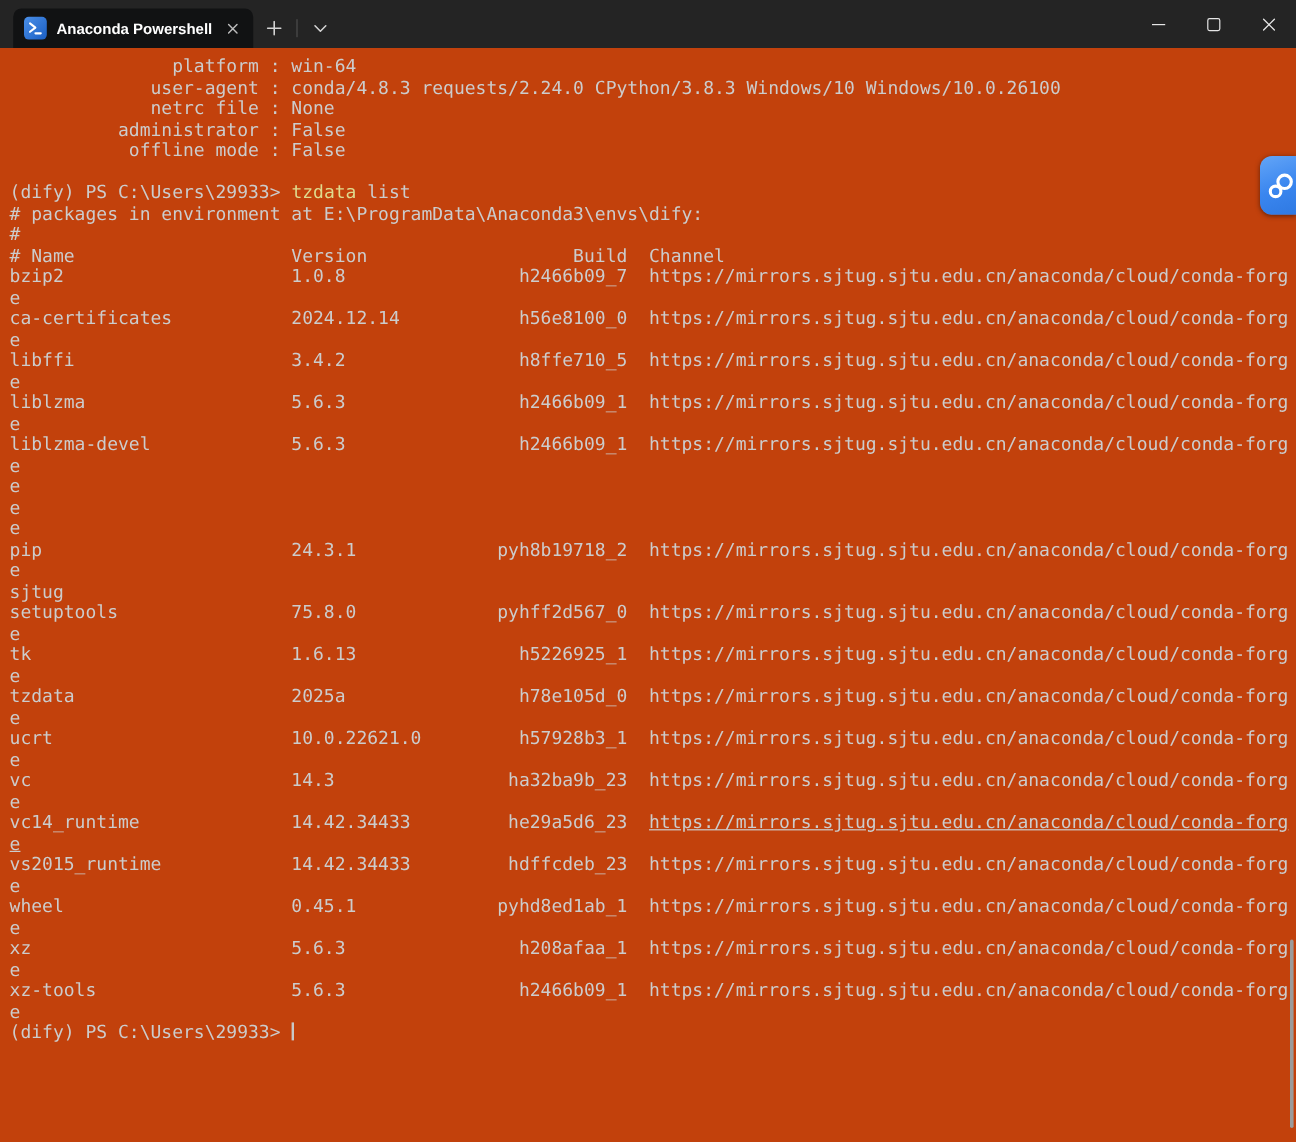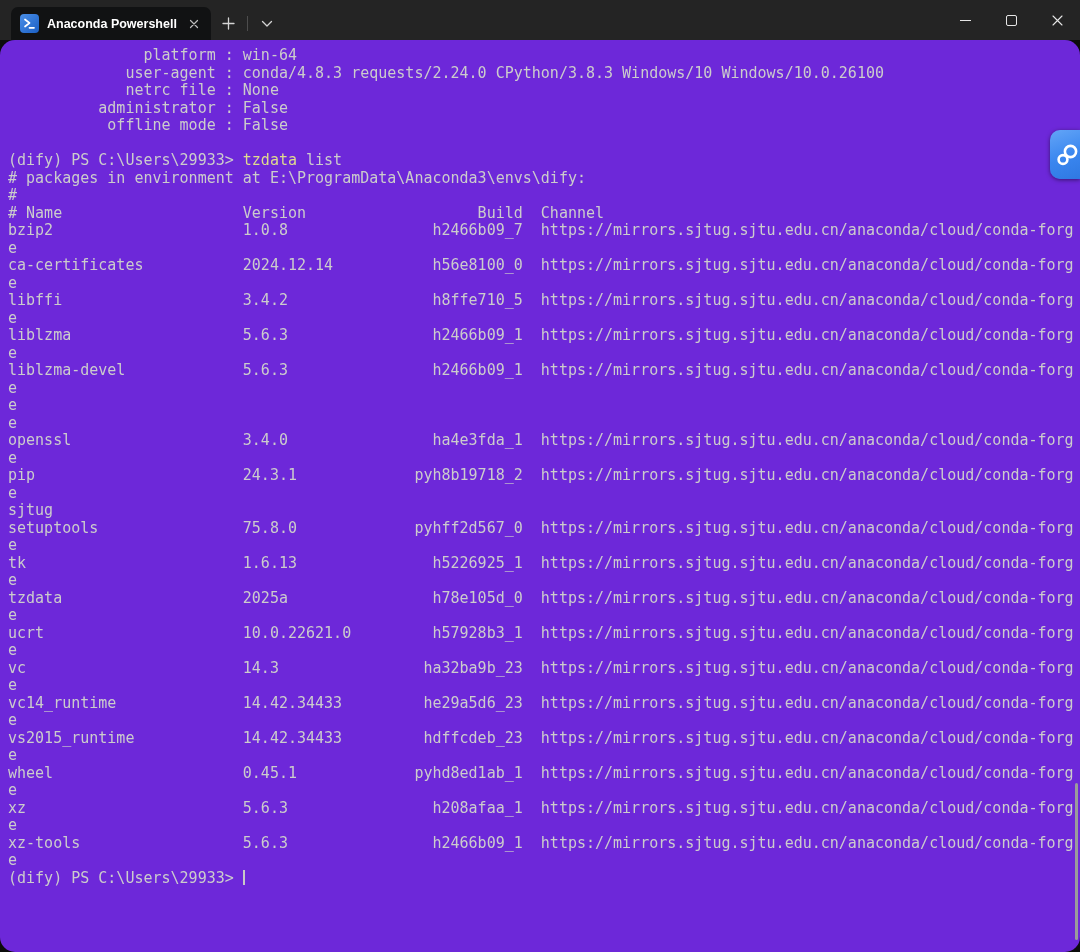--- a/index.html
+++ b/index.html
@@ -22,25 +22,25 @@
   .tb-btn{display:flex;align-items:center;justify-content:center;
           width:34px;height:33px;margin-top:7px;cursor:pointer;}
   .tb-sep{width:1px;height:15px;background:#4d4d4d;margin:16px 2px 0 2px;}
   .drag-region{flex:1;}
   .winctl{display:flex;align-items:stretch;height:40px;}
   .winbtn{width:46px;display:flex;align-items:center;justify-content:center;cursor:pointer;}
   .ic-min{width:11px;height:1px;background:#e6e6e6;}
   .ic-max{width:9px;height:9px;border:1px solid #e6e6e6;border-radius:2px;}
 
   
-  .term{position:absolute;left:0;top:40px;right:0;bottom:0;background:#6d28d9;
-        padding:7px 0 0 8px;cursor:text;overflow:hidden;border-radius:15px;}
+  .term{position:absolute;left:0;top:40px;right:0;bottom:0;background:#c2410c;
+        padding:7px 0 0 8px;cursor:text;overflow:hidden;}
   .ln{white-space:pre;font-size:15px;line-height:17.5px;height:17.5px;color:#cccccc;}
   .cmd{color:#dfdb8e;}
-  .link{cursor:pointer;}
+  .link{text-decoration:underline;cursor:pointer;}
   .cursor{display:inline-block;width:2px;height:15px;background:#c8c8c8;
           vertical-align:-2px;}
 
   
   .scroll-thumb{position:absolute;right:2px;top:783px;width:3px;height:157px;
                 background:#9b9b9b;border-radius:2px;cursor:pointer;}
 
   
   .assistant{position:absolute;right:0;top:130px;width:30px;height:49px;
              border-radius:10px 0 0 10px;cursor:pointer;
@@ -109,21 +109,20 @@
     <div class="ln"><span>ca-certificates           2024.12.14           h56e8100_0  https://mirrors.sjtug.sjtu.edu.cn/anaconda/cloud/conda-forg</span></div>
     <div class="ln"><span>e</span></div>
     <div class="ln"><span>libffi                    3.4.2                h8ffe710_5  https://mirrors.sjtug.sjtu.edu.cn/anaconda/cloud/conda-forg</span></div>
     <div class="ln"><span>e</span></div>
     <div class="ln"><span>liblzma                   5.6.3                h2466b09_1  https://mirrors.sjtug.sjtu.edu.cn/anaconda/cloud/conda-forg</span></div>
     <div class="ln"><span>e</span></div>
     <div class="ln"><span>liblzma-devel             5.6.3                h2466b09_1  https://mirrors.sjtug.sjtu.edu.cn/anaconda/cloud/conda-forg</span></div>
     <div class="ln"><span>e</span></div>
     <div class="ln"><span>e</span></div>
     <div class="ln"><span>e</span></div>
-    <div class="ln"><span>openssl                   3.4.0                ha4e3fda_1  https://mirrors.sjtug.sjtu.edu.cn/anaconda/cloud/conda-forg</span></div>
     <div class="ln"><span>e</span></div>
     <div class="ln"><span>pip                       24.3.1             pyh8b19718_2  https://mirrors.sjtug.sjtu.edu.cn/anaconda/cloud/conda-forg</span></div>
     <div class="ln"><span>e</span></div>
     <div class="ln"><span>sjtug</span></div>
     <div class="ln"><span>setuptools                75.8.0             pyhff2d567_0  https://mirrors.sjtug.sjtu.edu.cn/anaconda/cloud/conda-forg</span></div>
     <div class="ln"><span>e</span></div>
     <div class="ln"><span>tk                        1.6.13               h5226925_1  https://mirrors.sjtug.sjtu.edu.cn/anaconda/cloud/conda-forg</span></div>
     <div class="ln"><span>e</span></div>
     <div class="ln"><span>tzdata                    2025a                h78e105d_0  https://mirrors.sjtug.sjtu.edu.cn/anaconda/cloud/conda-forg</span></div>
     <div class="ln"><span>e</span></div>

